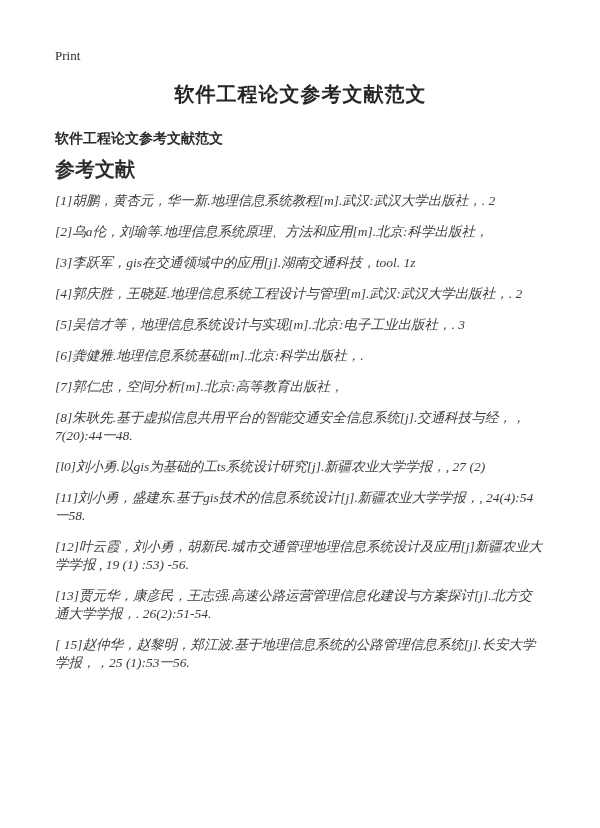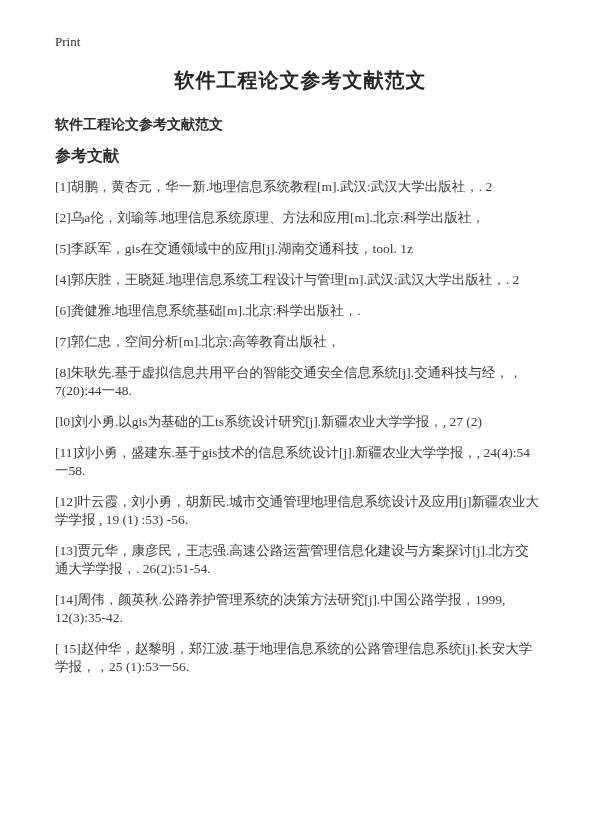--- a/index.html
+++ b/index.html
@@ -9,21 +9,21 @@
     background: #ffffff;
     overflow: hidden;
   }
   body {
     font-family: "Liberation Serif", "DejaVu Serif", serif;
     color: #3c3c3c;
   }
   .page {
     width: 600px;
     height: 828px;
-    padding: 32px 54px 0 55px;
+    padding: 46px 54px 0 55px;
     background: #ffffff;
   }
   .print-link {
     display: inline-block;
     font-size: 13px;
     line-height: 16px;
     color: #2e2e2e;
     text-decoration: none;
     cursor: pointer;
   }
@@ -37,29 +37,30 @@
     margin-top: 18px;
   }
   .article-subtitle {
     font-size: 14px;
     line-height: 17px;
     font-weight: bold;
     color: #2b2b2b;
     margin-top: 24px;
   }
   .references-heading {
-    font-size: 16px;
+    font-size: 20px;
     line-height: 17px;
     font-weight: bold;
     color: #2b2b2b;
     margin-top: 14px;
     margin-bottom: 14px;
   }
   .reference-list {
     width: 491px;
+    font-style: italic;
   }
   .reference-item {
     font-size: 13.5px;
     line-height: 18px;
     color: #3c3c3c;
     margin-bottom: 13px;
     word-break: break-all;
   }
   .reference-line {
     white-space: nowrap;
@@ -81,27 +82,30 @@
   <div class="reference-list">
     <div class="reference-item">
         <div class="reference-line">[1]胡鹏，黄杏元，华一新.地理信息系统教程[m].武汉:武汉大学出版社，. 2</div>
       </div>
 
     <div class="reference-item">
         <div class="reference-line">[2]乌a伦，刘瑜等.地理信息系统原理、方法和应用[m].北京:科学出版社，</div>
       </div>
 
     <div class="reference-item">
-        <div class="reference-line">[5]李跃军，gis在交通领域中的应用[j].湖南交通科技，tool. 1z</div>
+        <div class="reference-line">[3]李跃军，gis在交通领域中的应用[j].湖南交通科技，tool. 1z</div>
       </div>
 
     <div class="reference-item">
         <div class="reference-line">[4]郭庆胜，王晓延.地理信息系统工程设计与管理[m].武汉:武汉大学出版社，. 2</div>
       </div>
 
+    <div class="reference-item">
+        <div class="reference-line">[5]吴信才等，地理信息系统设计与实现[m].北京:电子工业出版社，. 3</div>
+      </div>
 
     <div class="reference-item">
         <div class="reference-line">[6]龚健雅.地理信息系统基础[m].北京:科学出版社，.</div>
       </div>
 
     <div class="reference-item">
         <div class="reference-line">[7]郭仁忠，空间分析[m].北京:高等教育出版社，</div>
       </div>
 
     <div class="reference-item">
@@ -122,24 +126,20 @@
     <div class="reference-item">
         <div class="reference-line">[12]叶云霞，刘小勇，胡新民.城市交通管理地理信息系统设计及应用[j]新疆农业大</div>
         <div class="reference-line">学学报 , 19 (1) :53) -56.</div>
       </div>
 
     <div class="reference-item">
         <div class="reference-line">[13]贾元华，康彦民，王志强.高速公路运营管理信息化建设与方案探讨[j].北方交</div>
         <div class="reference-line">通大学学报，. 26(2):51-54.</div>
       </div>
 
-    <div class="reference-item">
-        <div class="reference-line">[14]周伟，颜英秋.公路养护管理系统的决策方法研究[j].中国公路学报，1999,</div>
-        <div class="reference-line">12(3):35-42.</div>
-      </div>
 
     <div class="reference-item">
         <div class="reference-line">[ 15]赵仲华，赵黎明，郑江波.基于地理信息系统的公路管理信息系统[j].长安大学</div>
         <div class="reference-line">学报，，25 (1):53一56.</div>
       </div>
 
   </div>
 
   
 

